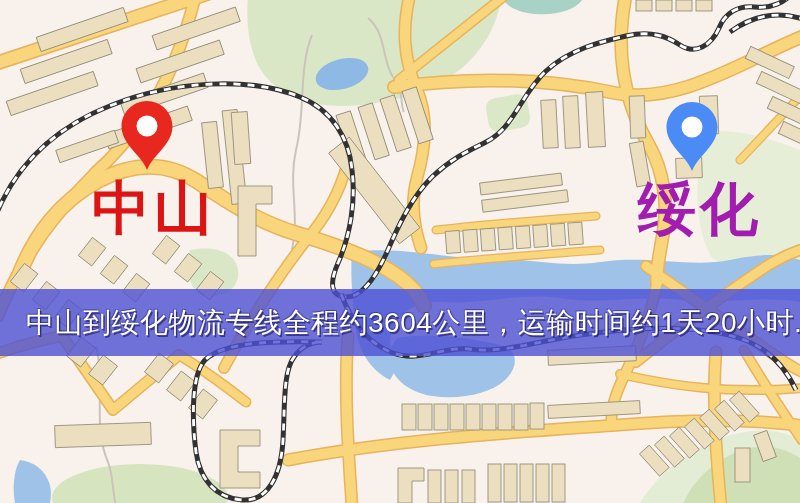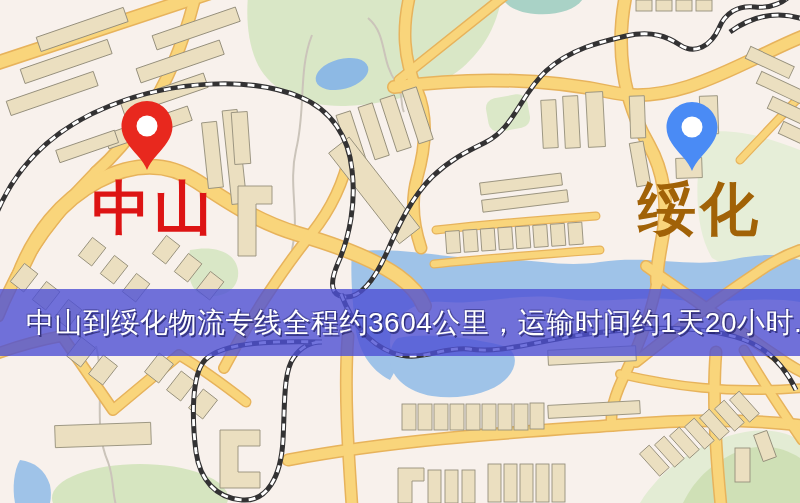--- a/index.html
+++ b/index.html
@@ -30,21 +30,21 @@
     font-family:"Liberation Sans",sans-serif;
   }
   .pin{position:absolute;z-index:20;}
   .pin-origin{left:118px;top:100px;}
   .pin-dest{left:663px;top:101px;}
   .city-label{
     position:absolute;z-index:20;font-size:58px;font-weight:bold;line-height:1;
     font-family:"DejaVu Serif","Liberation Serif",serif;letter-spacing:4px;
   }
   .label-origin{left:92px;top:179px;color:#dd1414;}
-  .label-dest{left:638px;top:180px;color:#a16207;}
+  .label-dest{left:638px;top:180px;color:#a21caf;}
 </style>
 </head>
 <body>
 
 <div class="stage">
 
   <svg class="map-svg" width="800" height="503" viewBox="0 0 800 503" xmlns="http://www.w3.org/2000/svg">
 
     <rect x="-5" y="-5" width="810" height="513" fill="#f8f1ec"></rect>
 

